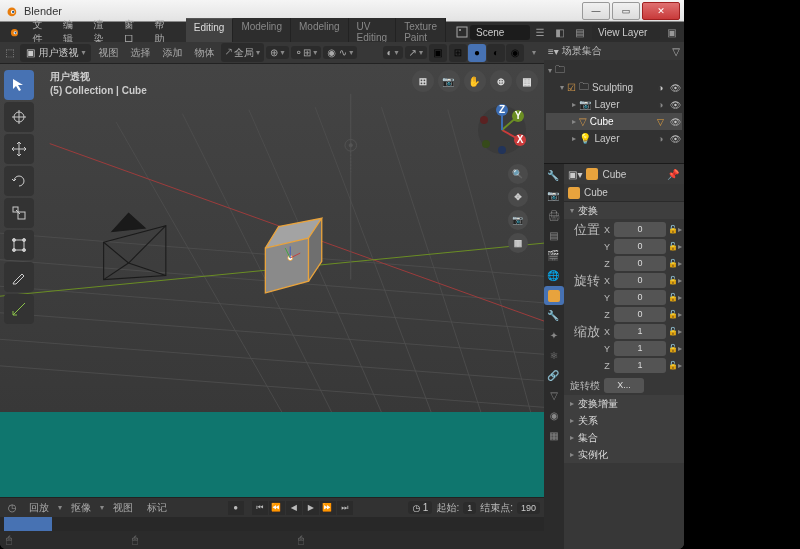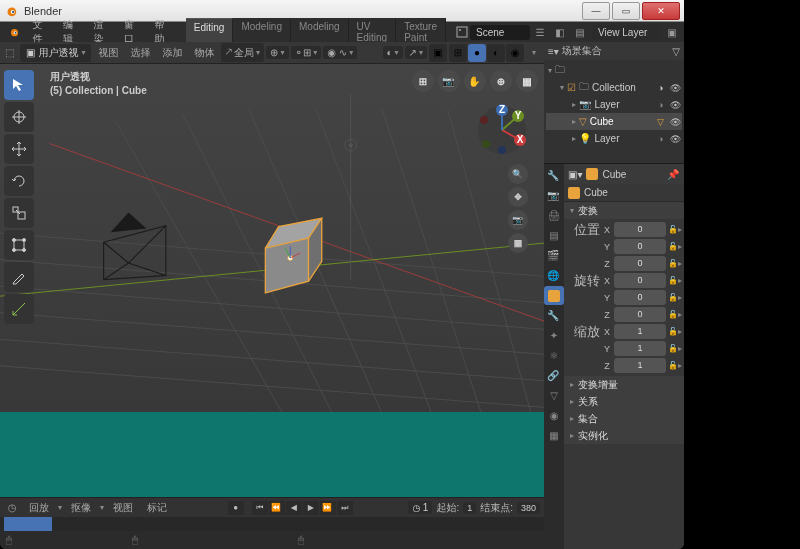--- a/index.html
+++ b/index.html
@@ -353,21 +353,21 @@
             <div class="tl-play-btn">⏪</div>
             <div class="tl-play-btn">◀</div>
             <div class="tl-play-btn">▶</div>
             <div class="tl-play-btn">⏩</div>
             <div class="tl-play-btn">⏭</div>
           </div>
           <div class="tl-field">◷ <span>1</span></div>
           <div style="color:#bbb">起始:</div>
           <div class="tl-field">1</div>
           <div style="color:#bbb">结束点:</div>
-          <div class="tl-field">380</div>
+          <div class="tl-field">190</div>
         </div>
         <div class="tl-track">
           <div style="height:100%;width:48px;background:#4772b3;margin-left:4px"></div>
         </div>
       </div>
 
       <div class="statusbar">
         <span>🖱</span>
         <span style="margin-left:120px">🖱</span>
         <span style="margin-left:160px">🖱</span>
@@ -384,21 +384,21 @@
         </div>
         <div class="outliner-tree">
           <div class="tree-row">
             <span class="chev">▾</span>
               <span>🗀</span>
           </div>
           <div class="tree-row lvl1">
             <span class="chev">▾</span>
               <span style="color:#d89b4a">☑</span>
               <span>🗀</span>
-            <span>Collection</span>
+            <span>Sculpting</span>
             <div class="icons-r">
                 <span class="mini-ic on">◑</span>
                 <span class="mini-ic on">👁</span>
               </div>
           </div>
           <div class="tree-row lvl2">
             <span class="chev">▸</span>
               <span style="color:#d89b4a">📷</span>
             <span>Layer</span>
             <div class="icons-r">
@@ -510,20 +510,24 @@
                 <div class="prop-val">1</div>
                 <div class="prop-lock">🔓▸</div>
               </div>
             <div class="prop-row">
                 <div class="prop-label"></div>
                 <div class="prop-axis">Z</div>
                 <div class="prop-val">1</div>
                 <div class="prop-lock">🔓▸</div>
               </div>
           </div>
+          <div class="prop-sub">
+              <span>旋转模</span>
+              <div class="prop-val" style="flex:0 0 40px">X...</div>
+            </div>
           <div class="prop-section-hdr">
               <span class="chev">▸</span>
               <span>变换增量</span>
             </div>
           <div class="prop-section-hdr">
               <span class="chev">▸</span>
               <span>关系</span>
             </div>
           <div class="prop-section-hdr">
               <span class="chev">▸</span>

